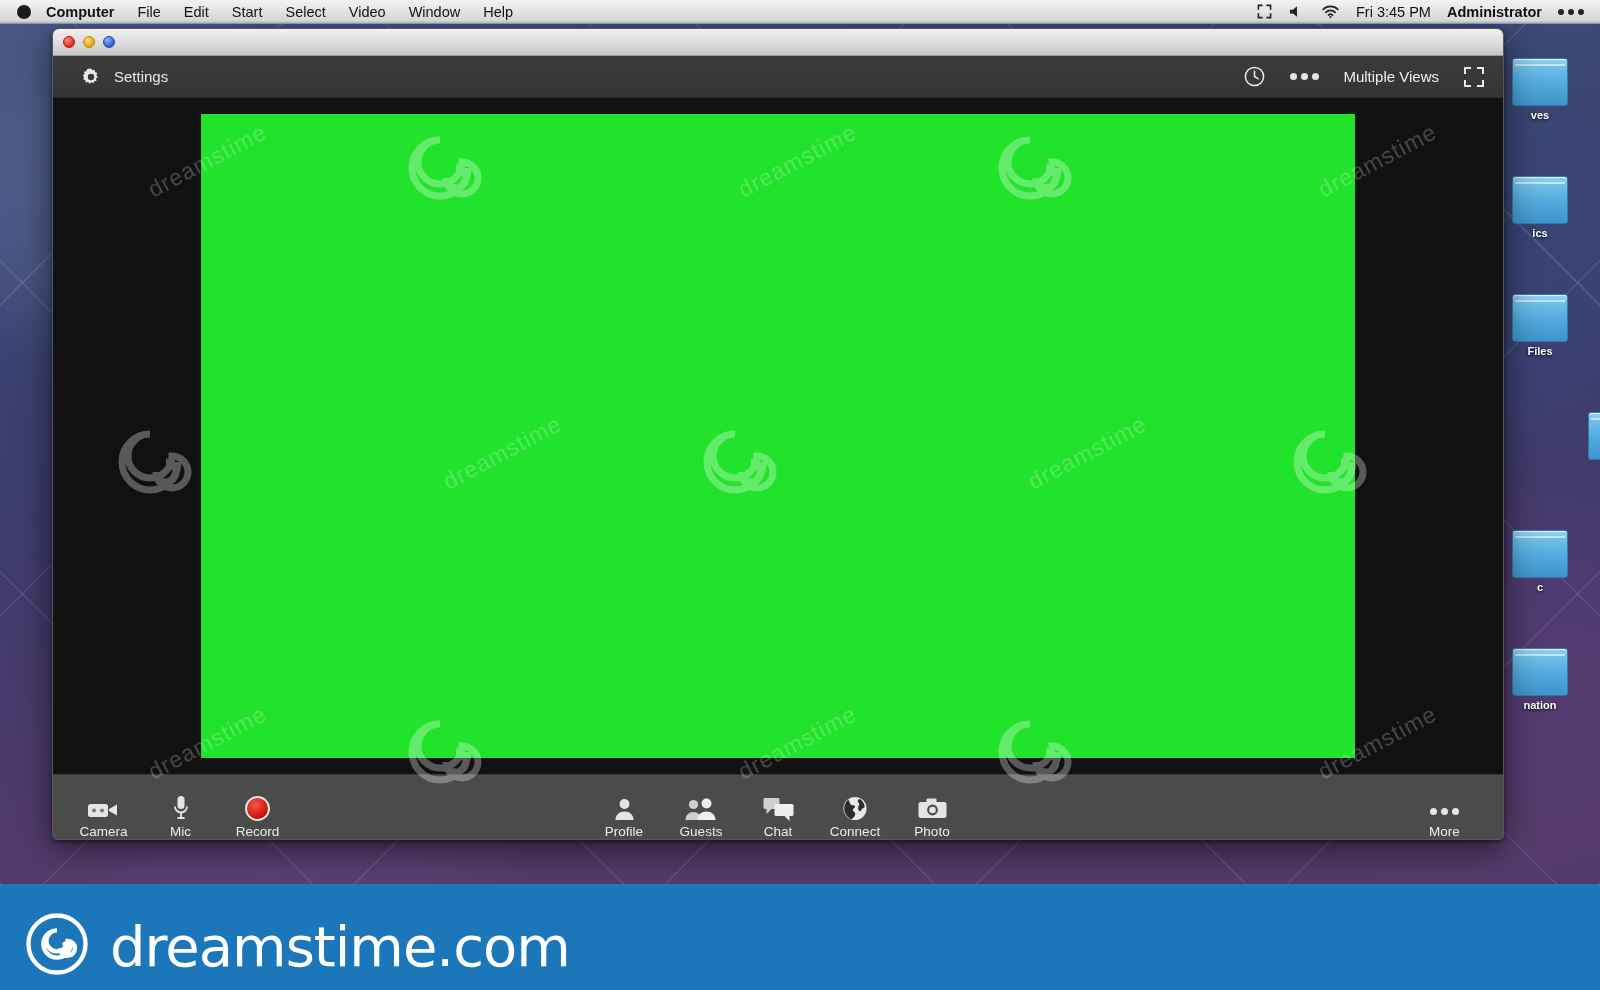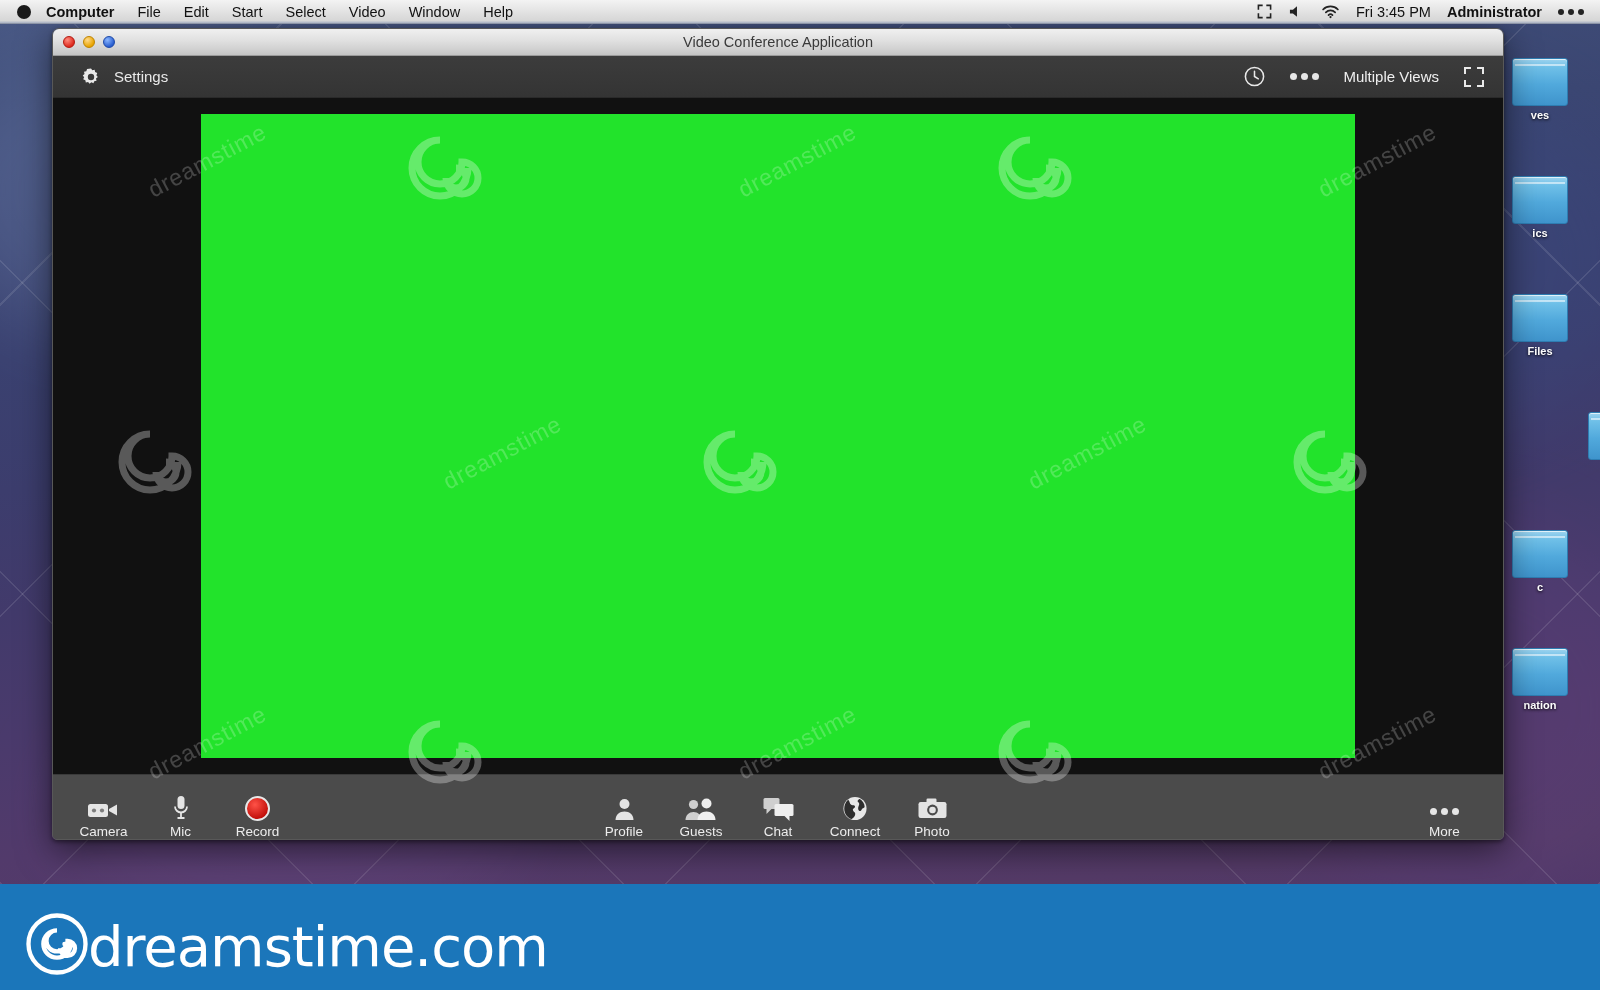--- a/index.html
+++ b/index.html
@@ -165,21 +165,21 @@
     white-space: nowrap; font-family: "Liberation Sans", sans-serif;
     pointer-events: none;
   }
 
   
   #banner {
     position: absolute; left: 0; top: 884px; width: 1600px; height: 106px;
     background: #1b76ba; display: flex; align-items: center; z-index: 60;
   }
   #banner .brand {
-    display: flex; align-items: center; margin-left: 26px; margin-top: 18px;
+    display: flex; align-items: center; gap: 22px; margin-left: 26px; margin-top: 18px;
   }
   #banner .brandtext {
     font-size: 56px; color: #ffffff; letter-spacing: -1px;
     font-family: "DejaVu Sans", sans-serif;
   }
   #banner .credit {
     margin-left: auto; margin-right: 28px;
     font-size: 27px; color: #ffffff; font-weight: bold;
   }
 </style>
@@ -274,21 +274,20 @@
 </div>
 
 <div id="appwin">
 
   <div id="titlebar">
     <div class="lights">
       <span class="light red"></span>
       <span class="light yellow"></span>
       <span class="light blue"></span>
     </div>
-    <div id="wintitle">Video Conference Application</div>
   </div>
 
   <div id="apptoolbar">
     <div class="settings">
       <span class="mb-icon">
         <svg width="20" height="20" viewBox="0 0 22 22">
           <g fill="#e9e9e9">
             <path d="M11 1.6l1.5 2.1 2.5-.6.5 2.5 2.4 1-1 2.4 1.6 2-2 1.6.6 2.5-2.5.5-.9 2.4-2.3-1.1-2 1.6-1.6-2-2.5.6-.5-2.5-2.4-1 1.1-2.3-1.6-2 2-1.6-.6-2.5 2.5-.5.9-2.4z"></path>
           </g>
           <circle cx="11" cy="11" r="3.5" fill="#3a3a3a"></circle>

